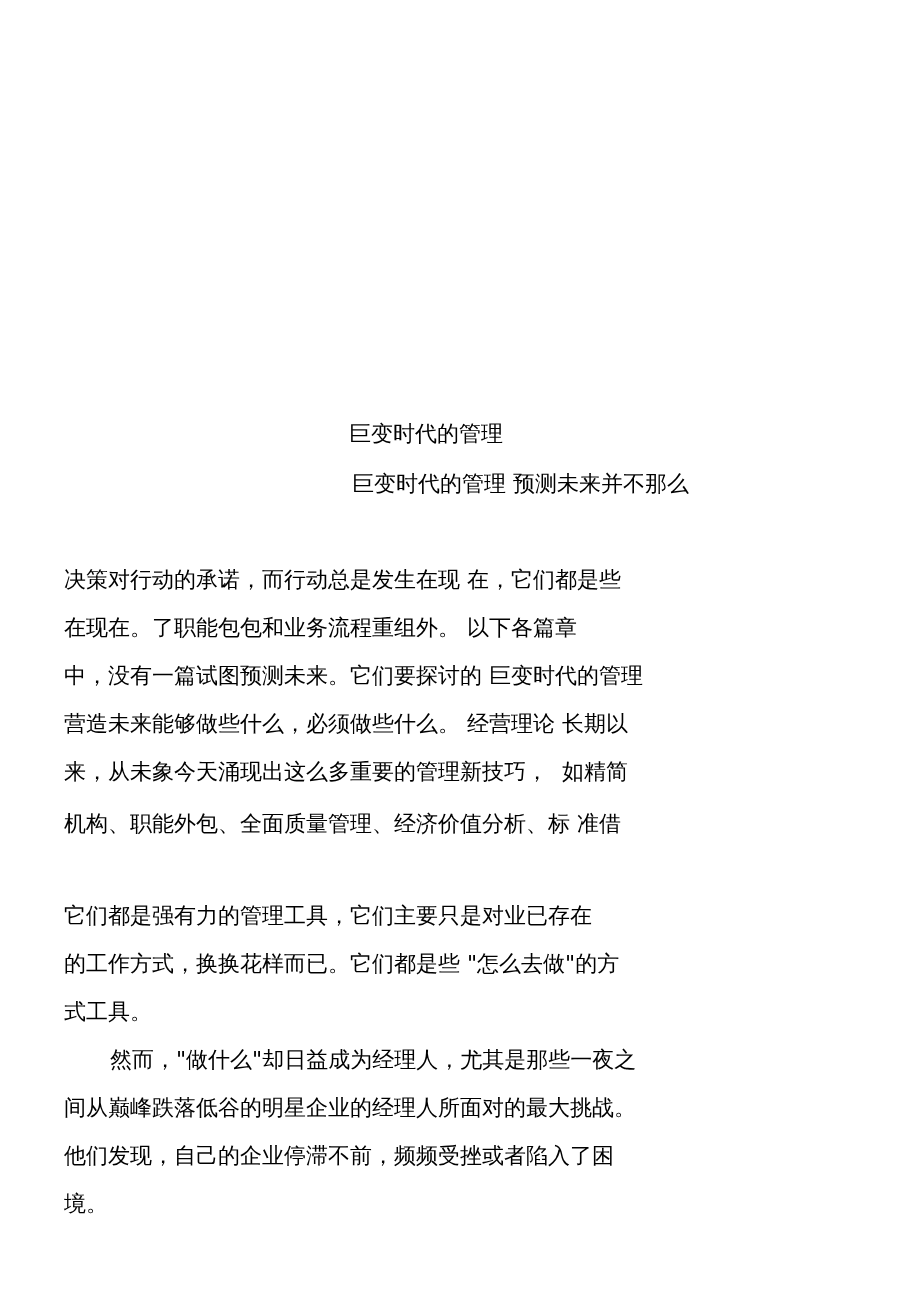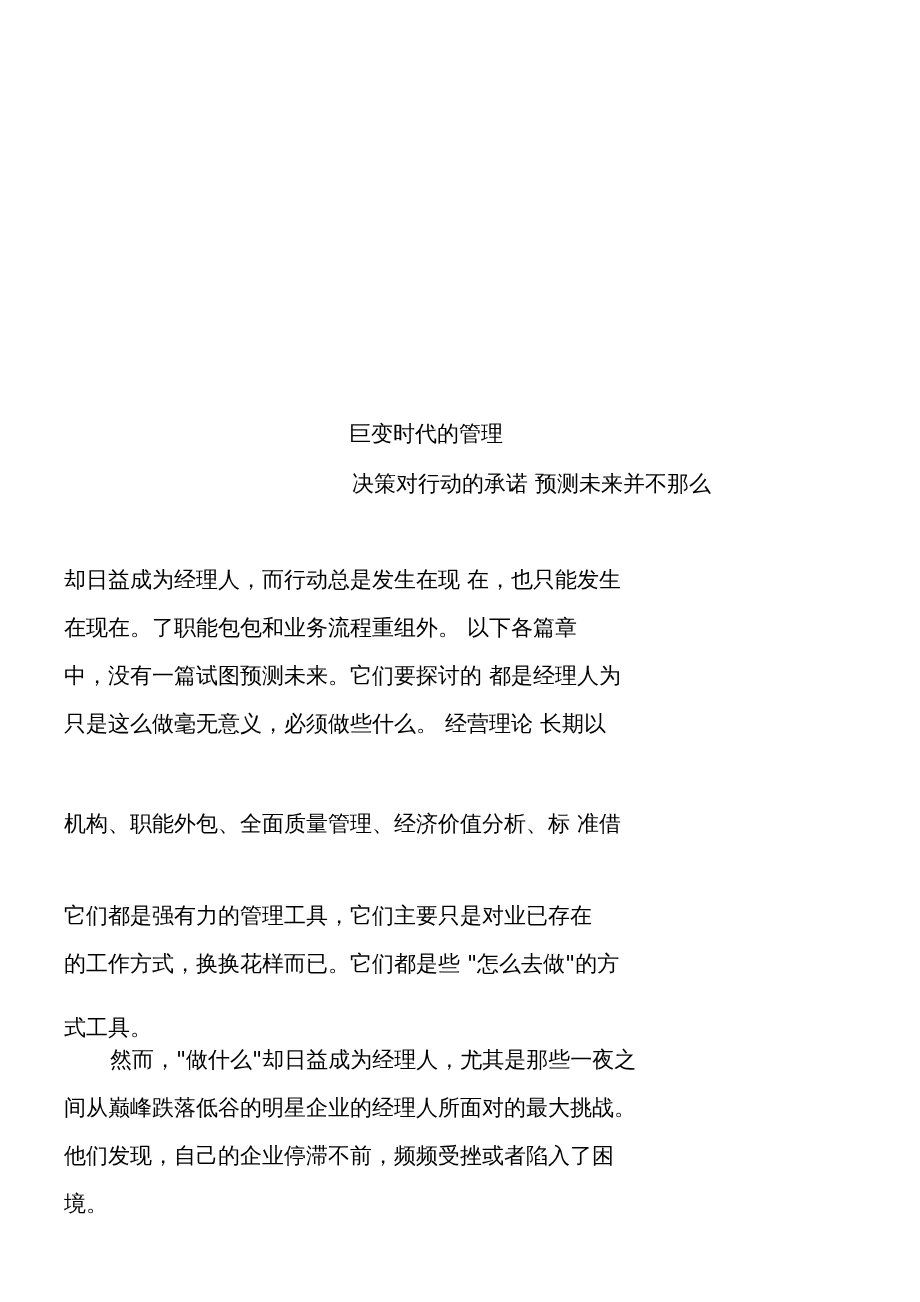--- a/index.html
+++ b/index.html
@@ -33,26 +33,27 @@
       left: 349px;
       top: 416px;
     }
   </style>
 </head>
 <body>
 
 <div class="page">
   <div class="line title">巨变时代的管理</div>
 
-  <div class="line" style="left:352px; top:466px;">决策对行动的承诺 预测未来并不那么</div>
-  <div class="line" style="left:64px; top:562px;">却日益成为经理人，而行动总是发生在现 在，也只能发生</div>
+  <div class="line" style="left:352px; top:466px;">巨变时代的管理 预测未来并不那么</div>
+  <div class="line" style="left:64px; top:562px;">决策对行动的承诺，而行动总是发生在现 在，它们都是些</div>
   <div class="line" style="left:64px; top:610px;">在现在。了职能包包和业务流程重组外。 以下各篇章</div>
-  <div class="line" style="left:64px; top:658px;">中，没有一篇试图预测未来。它们要探讨的 都是经理人为</div>
-  <div class="line" style="left:64px; top:706px;">只是这么做毫无意义，必须做些什么。 经营理论 长期以</div>
+  <div class="line" style="left:64px; top:658px;">中，没有一篇试图预测未来。它们要探讨的 巨变时代的管理</div>
+  <div class="line" style="left:64px; top:706px;">营造未来能够做些什么，必须做些什么。 经营理论 长期以</div>
+  <div class="line" style="left:64px; top:754px;">来，从未象今天涌现出这么多重要的管理新技巧，  如精简</div>
   <div class="line" style="left:64px; top:806px;">机构、职能外包、全面质量管理、经济价值分析、标 准借</div>
   <div class="line" style="left:64px; top:898px;">它们都是强有力的管理工具，它们主要只是对业已存在</div>
   <div class="line" style="left:64px; top:946px;">的工作方式，换换花样而已。它们都是些 "怎么去做"的方</div>
-  <div class="line" style="left:64px; top:994px;margin-top:16px;">式工具。</div>
+  <div class="line" style="left:64px; top:994px;">式工具。</div>
   <div class="line" style="left:110px; top:1042px;">然而，"做什么"却日益成为经理人，尤其是那些一夜之</div>
   <div class="line" style="left:64px; top:1138px;">他们发现，自己的企业停滞不前，频频受挫或者陷入了困</div>
   <div class="line" style="left:64px; top:1090px;">间从巅峰跌落低谷的明星企业的经理人所面对的最大挑战。</div>
   <div class="line" style="left:64px; top:1186px;">境。</div>
 </div>
 
 </body></html>

